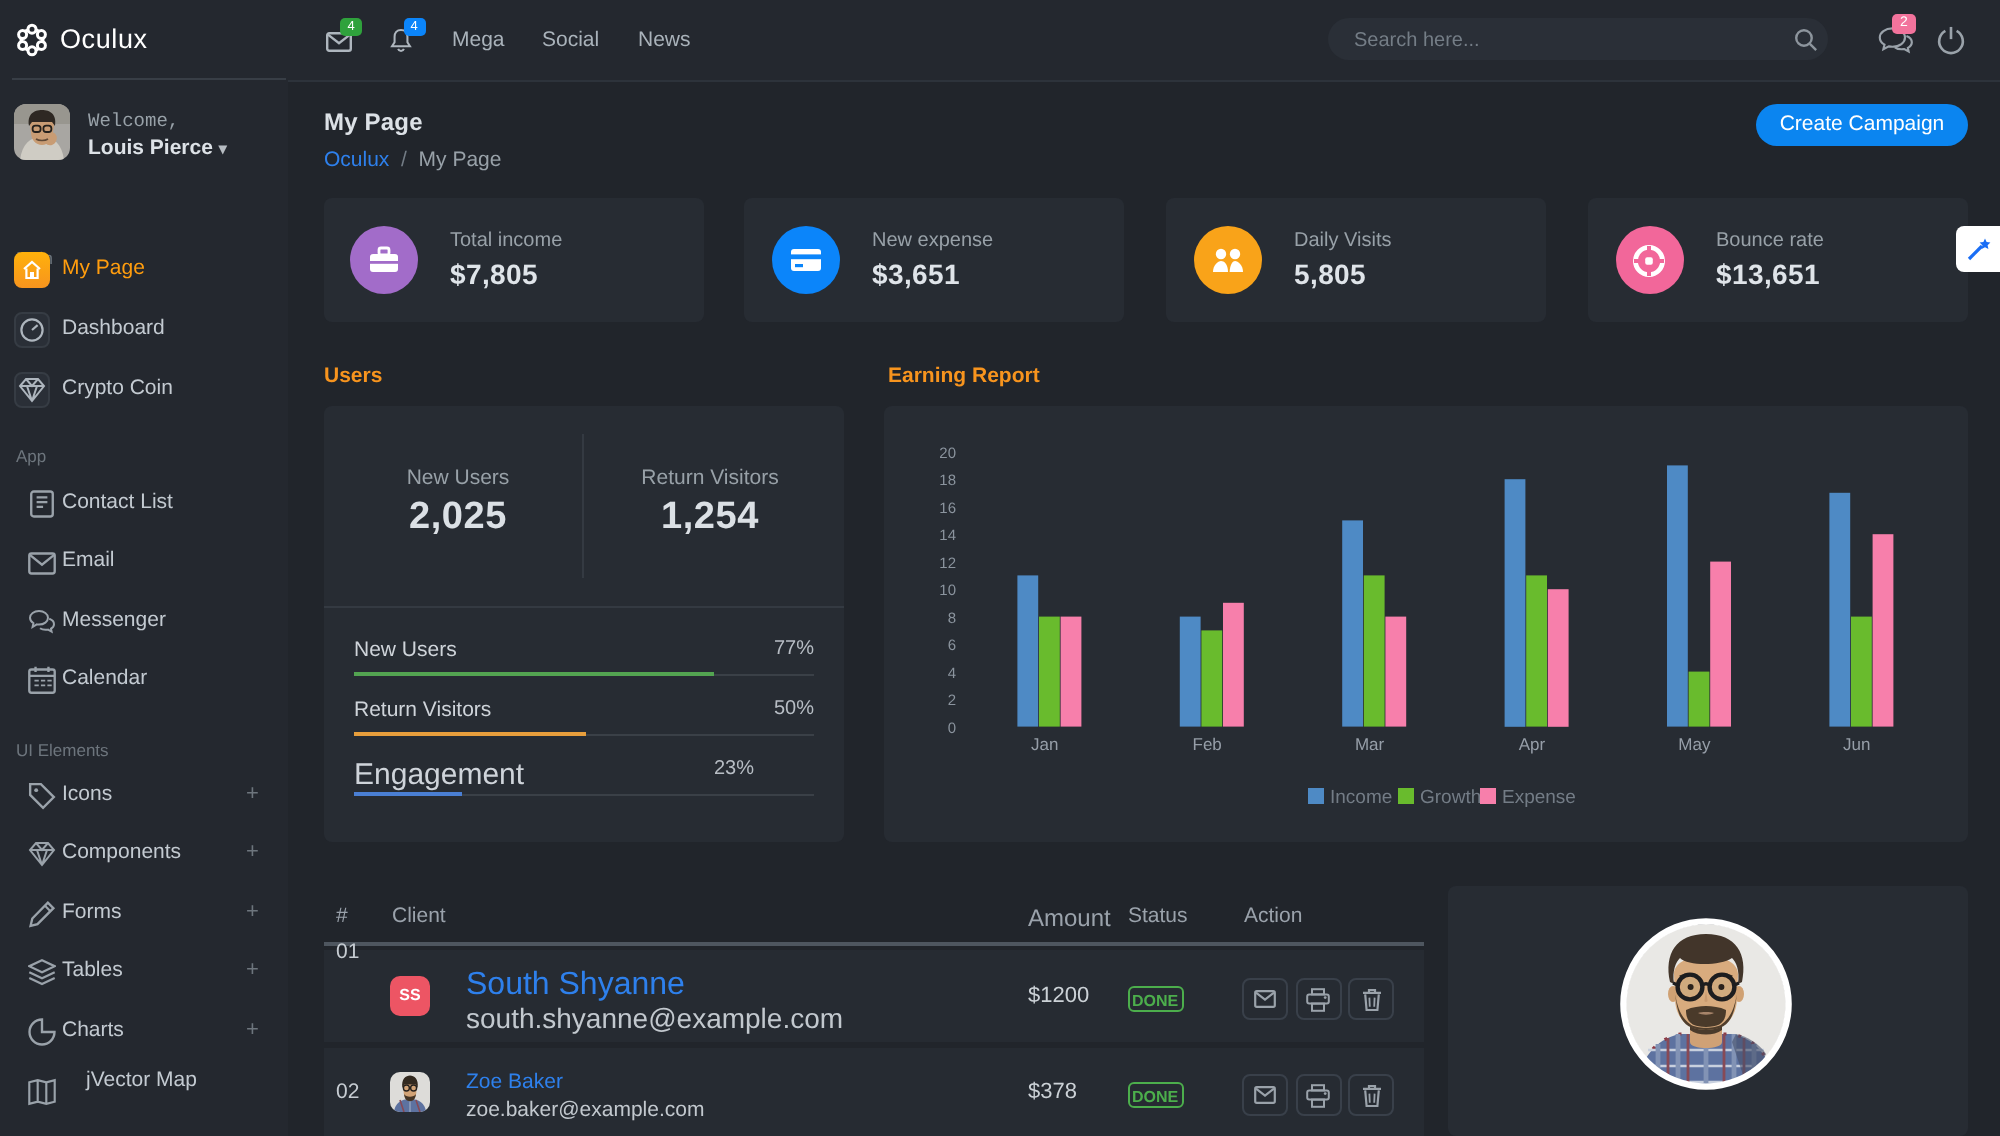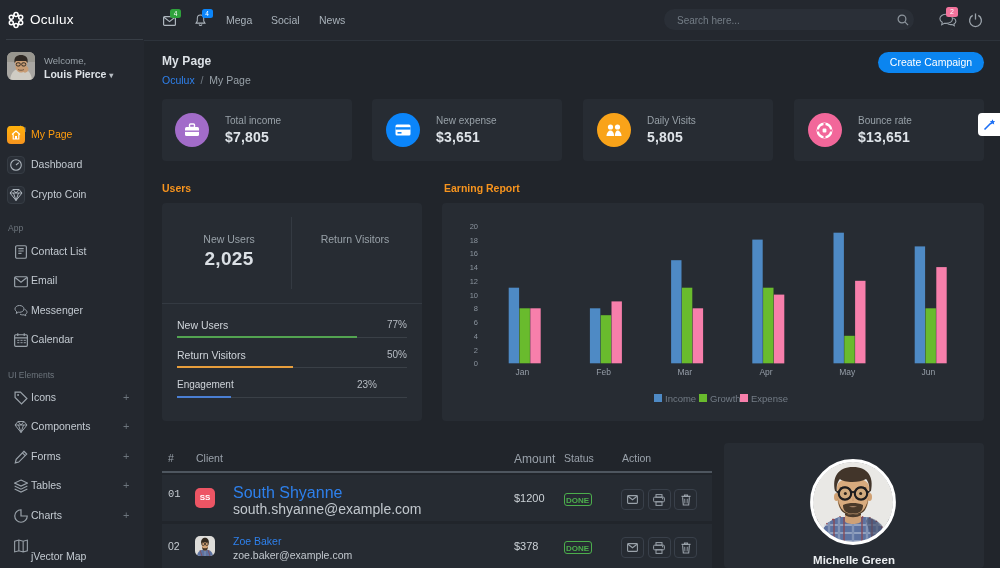--- a/index.html
+++ b/index.html
@@ -89,21 +89,21 @@
       <rect x="0" y="0" width="28" height="10" fill="#98968f"></rect>
       <path d="M3 28 C4 20 8 16.5 14 16.5 C20 16.5 24 20 25 28 Z" fill="#cfccc4"></path>
       <path d="M8 10.5 C8 5.5 20 5.5 20 10.5 L19.5 14 C19.5 18 17 20.5 14 20.5 C11 20.5 8.5 18 8.5 14 Z" fill="#c89c74"></path>
       <path d="M7.5 11 C6.5 5 10 3 14 3 C18 3 21.5 5 20.5 11 L19 9 L9 9 Z" fill="#2e2823"></path>
       <path d="M16 14 C20 13 23 16 20.5 19.5 C18 22 14.5 20 15 17 Z" fill="#c89c74"></path>
       <rect x="9.3" y="10.8" width="4" height="3.2" rx="1.4" fill="none" stroke="#23201c" stroke-width="0.9"></rect>
       <rect x="14.7" y="10.8" width="4" height="3.2" rx="1.4" fill="none" stroke="#23201c" stroke-width="0.9"></rect>
       <path d="M11 17.5 C12.5 18.5 15.5 18.5 17 17.5" stroke="#5f4a38" stroke-width="0.8" fill="none"></path>
     </g>
   </svg>
-  <div class="abs" style="left:44px;top:55px;font-size:9.5px;color:#98a1a8;">Welcome,</div>
+  <div class="abs" style="left:44px;top:55px;font-size:9.5px;color:#98a1a8;font-family:Liberation Mono, monospace;">Welcome,</div>
   <div class="abs" style="left:44px;top:68px;font-size:10.5px;font-weight:bold;color:#dde2e7;">Louis Pierce <span style="font-size:8px;color:#b6bcc2;">▾</span></div>
 
   <div class="seclabel" style="top:124px;">Main</div>
 
   <div class="abs" style="left:7px;top:126px;width:18px;height:18px;border-radius:4px;background:linear-gradient(180deg,#ffb10b,#f7941e);"></div>
   <svg class="abs" style="left:11px;top:130px" width="10" height="10" viewBox="0 0 10 10">
     <path d="M1 4.5 L5 1 L9 4.5 M2.2 4.2 L2.2 9 L7.8 9 L7.8 4.2" fill="none" stroke="#fff" stroke-width="1.1"></path>
     <rect x="4" y="6" width="2" height="3" fill="#fff"></rect>
   </svg>
   <div class="mitem" style="top:128px;color:#ff9d0e;">My Page</div>
@@ -169,21 +169,21 @@
   <div class="mitem" style="top:479px;">Tables</div>
   <div class="plus" style="top:479px;">+</div>
   <svg class="micon" style="top:509px" width="13" height="13" viewBox="0 0 13 13">
     <path d="M6.5 0.7 A5.8 5.8 0 1 0 12.3 6.5 L6.5 6.5 Z" fill="none" stroke="#9aa2aa" stroke-width="1.1"></path>
   </svg>
   <div class="mitem" style="top:509px;">Charts</div>
   <div class="plus" style="top:509px;">+</div>
   <svg class="micon" style="top:539px" width="13" height="12" viewBox="0 0 13 12">
     <path d="M0.6 1.5 L4.5 0.5 L8.5 1.5 L12.4 0.5 L12.4 10.5 L8.5 11.5 L4.5 10.5 L0.6 11.5 Z M4.5 0.5 L4.5 10.5 M8.5 1.5 L8.5 11.5" fill="none" stroke="#9aa2aa" stroke-width="1"></path>
   </svg>
-  <div class="mitem" style="top:550px;">jVector Map</div>
+  <div class="mitem" style="top:534px;margin-left:12px;">jVector Map</div>
 
   <div class="abs" style="left:162px;top:53.5px;font-size:12px;font-weight:600;color:#dce1e6;letter-spacing:0.1px;">My Page</div>
   <div class="abs" style="left:162px;top:74px;font-size:10.5px;color:#2e80ec;">Oculux <span style="color:#737c85;">&nbsp;/&nbsp; </span><span style="color:#98a1a8;">My Page</span></div>
   <div class="abs" style="left:878px;top:52px;width:106px;height:21px;background:#0b85f0;border-radius:11px;color:#fff;font-size:10.5px;text-align:center;line-height:21px;">Create Campaign</div>
 
   <div class="card" style="left:161.5px;top:99px;width:190px;height:62px;"></div>
   <div class="card" style="left:372.3px;top:99px;width:190px;height:62px;"></div>
   <div class="card" style="left:583px;top:99px;width:190px;height:62px;"></div>
   <div class="card" style="left:793.7px;top:99px;width:190px;height:62px;"></div>
 
@@ -230,32 +230,33 @@
     <path d="M9.5 1.2 L10.3 3 L12.2 3.3 L10.8 4.6 L11.2 6.5 L9.5 5.6 L7.8 6.5 L8.2 4.6 L6.8 3.3 L8.7 3 Z" fill="#1a6ef5"></path>
   </svg>
 
   <div class="sectitle" style="left:162px;top:182px;">Users</div>
   <div class="card" style="left:162px;top:203px;width:259.5px;height:218px;"></div>
   <div class="abs" style="left:162px;top:303px;width:259.5px;height:1px;background:#343a42;"></div>
   <div class="abs" style="left:291px;top:217px;width:1px;height:72px;background:#343a42;"></div>
   <div class="abs" style="left:179px;top:233px;width:100px;text-align:center;font-size:10.5px;color:#98a1a8;">New Users</div>
   <div class="abs" style="left:179px;top:248px;width:100px;text-align:center;font-size:19px;font-weight:bold;color:#dbe0e5;letter-spacing:0.3px;">2,025</div>
   <div class="abs" style="left:303px;top:233px;width:104px;text-align:center;font-size:10.5px;color:#98a1a8;">Return Visitors</div>
+  <div class="abs" style="left:303px;top:248px;width:104px;text-align:center;font-size:19px;font-weight:bold;color:#dbe0e5;letter-spacing:0.3px;">1,254</div>
 
   <div class="abs" style="left:177px;top:319px;font-size:10.5px;color:#cfd4da;">New Users</div>
   <div class="abs" style="left:357px;top:319px;width:50px;text-align:right;font-size:10px;color:#b7bdc4;">77%</div>
   <div class="abs" style="left:177px;top:336.5px;width:230px;height:1px;background:#3a4047;"></div>
   <div class="abs" style="left:177px;top:335.5px;width:180px;height:2px;background:#53a451;"></div>
 
   <div class="abs" style="left:177px;top:349px;font-size:10.5px;color:#cfd4da;">Return Visitors</div>
   <div class="abs" style="left:357px;top:349px;width:50px;text-align:right;font-size:10px;color:#b7bdc4;">50%</div>
   <div class="abs" style="left:177px;top:366.5px;width:230px;height:1px;background:#3a4047;"></div>
   <div class="abs" style="left:177px;top:365.5px;width:116px;height:2px;background:#e79e3c;"></div>
 
-  <div class="abs" style="left:177px;top:379px;font-size:10px;color:#cfd4da;">Engagement</div>
+  <div class="abs" style="left:177px;top:379px;font-size:15px;color:#cfd4da;">Engagement</div>
   <div class="abs" style="left:357px;top:379px;width:50px;text-align:left;font-size:10px;color:#b7bdc4;">23%</div>
   <div class="abs" style="left:177px;top:396.5px;width:230px;height:1px;background:#3a4047;"></div>
   <div class="abs" style="left:177px;top:395.5px;width:54px;height:2px;background:#4a7fd4;"></div>
 
   <div class="sectitle" style="left:444px;top:182px;">Earning Report</div>
   <div class="card" style="left:442px;top:203px;width:542px;height:218px;"></div>
   <svg class="abs" style="left:442px;top:203px" width="542" height="218" viewBox="0 0 542 218" font-family="Liberation Sans, sans-serif">
     <g id="chart">
     <text x="36" y="163.3" text-anchor="end" font-size="7.5" fill="#8b949e">0</text>
     <text x="36" y="149.6" text-anchor="end" font-size="7.5" fill="#8b949e">2</text>
@@ -304,21 +305,21 @@
   <div class="abs" style="left:168px;top:452px;font-size:10.5px;color:#9aa2ab;">#</div>
   <div class="abs" style="left:196px;top:452px;font-size:10.5px;color:#9aa2ab;">Client</div>
   <div class="abs" style="left:514px;top:452px;font-size:12px;color:#9aa2ab;">Amount</div>
   <div class="abs" style="left:564px;top:452px;font-size:10.5px;color:#9aa2ab;">Status</div>
   <div class="abs" style="left:622px;top:452px;font-size:10.5px;color:#9aa2ab;">Action</div>
   <div class="abs" style="left:161.5px;top:470.5px;width:550px;height:2px;background:#4e565f;"></div>
 
   <div class="abs" style="left:161.5px;top:474.5px;width:550px;height:46.5px;background:#262b32;"></div>
   <div class="abs" style="left:161.5px;top:524px;width:550px;height:44px;background:#262b32;"></div>
 
-  <div class="abs" style="left:168px;top:488px;font-size:10.5px;color:#c6ccd2;font-family:Liberation Mono, monospace;">01</div>
+  <div class="abs" style="left:168px;top:470px;font-size:10.5px;color:#c6ccd2;">01</div>
   <div class="abs" style="left:195px;top:488px;width:20px;height:20px;background:#ed5564;border-radius:5px;color:#fff;font-size:8px;font-weight:bold;text-align:center;line-height:20px;">SS</div>
   <div class="abs" style="left:233px;top:484px;font-size:16px;color:#2e80ec;">South Shyanne</div>
   <div class="abs" style="left:233px;top:501px;font-size:14px;color:#c2c8ce;">south.shyanne@example.com</div>
   <div class="abs" style="left:514px;top:492px;font-size:11px;color:#ccd2d7;">$1200</div>
   <div class="abs" style="left:563.5px;top:493px;width:28px;height:13px;border:1px solid #4cae4c;border-radius:3px;color:#4cae4c;font-size:8px;font-weight:bold;text-align:center;line-height:13px;">DONE</div>
 
   <div class="abs" style="left:168px;top:540px;font-size:10.5px;color:#c6ccd2;">02</div>
   <svg class="abs" style="left:195px;top:536px" width="20" height="20" viewBox="0 0 20 20">
     <defs>
         <clipPath id="av2">
@@ -420,15 +421,14 @@
       <path d="M28.8 33.5 L26.5 32.5 M57.2 33.5 L59.5 32.5" stroke="#1d1d1f" stroke-width="1.6"></path>
       <circle cx="35" cy="34.5" r="4.6" fill="#c9a97e" opacity="0.55"></circle>
       <circle cx="51" cy="34.5" r="4.6" fill="#c9a97e" opacity="0.55"></circle>
       <circle cx="35.3" cy="34.5" r="1.5" fill="#2a221c"></circle>
       <circle cx="50.7" cy="34.5" r="1.5" fill="#2a221c"></circle>
 
       <path d="M43 36 L42.2 41.5 C42.6 42.2 43.4 42.2 43.8 41.5 L43 36" fill="#c99a6f"></path>
     </g>
     <circle cx="43" cy="43" r="41.3" fill="none" stroke="#ffffff" stroke-width="3.2"></circle>
   </svg>
-  <div class="abs" style="left:724px;top:554px;width:260px;text-align:center;font-size:11.5px;font-weight:bold;color:#e9ecef;">Michelle Green</div>
 
 </div>
 
 </body></html>

